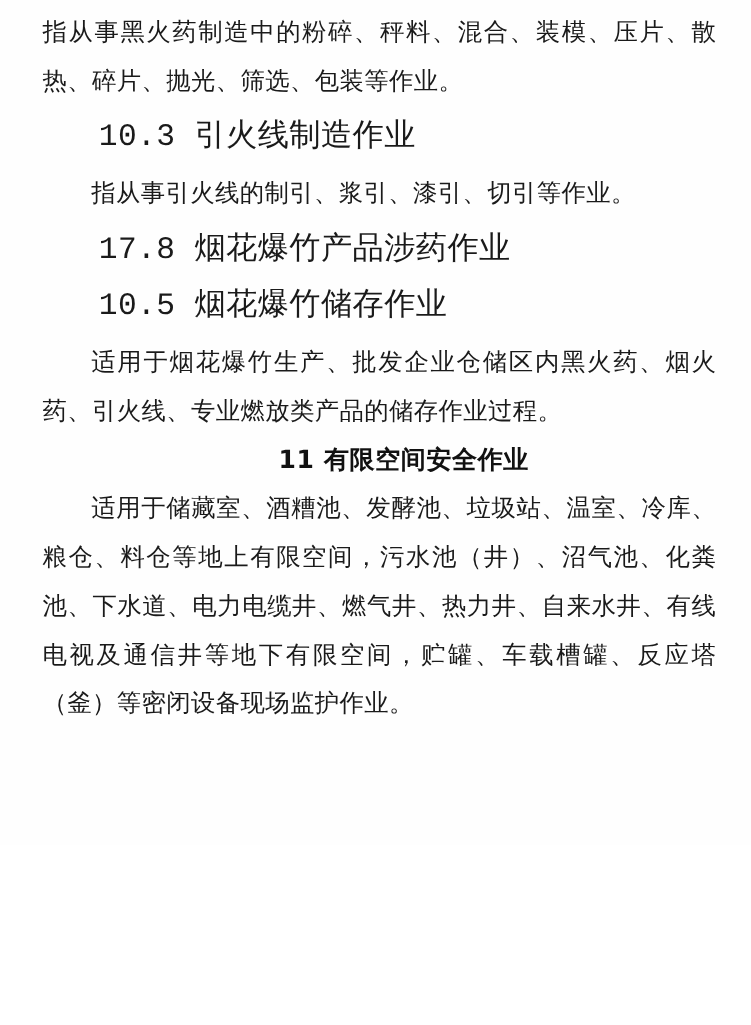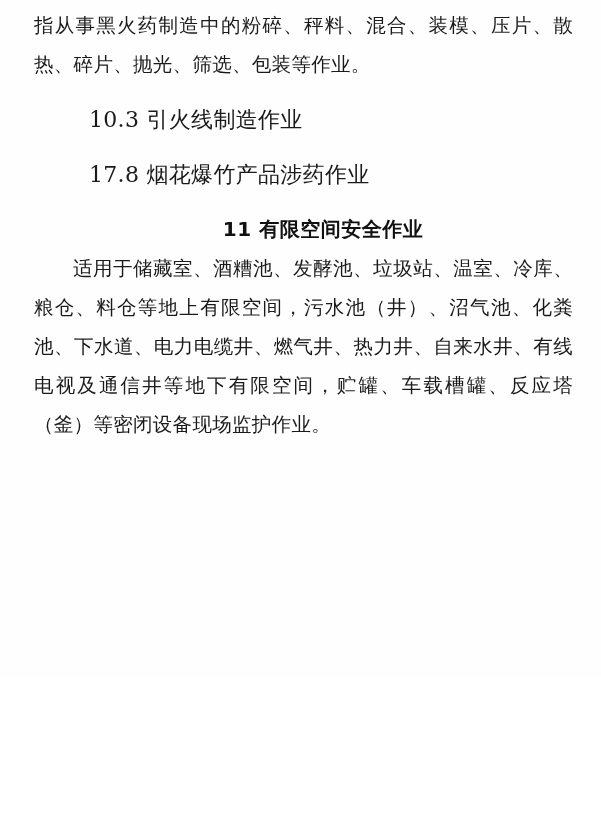--- a/index.html
+++ b/index.html
@@ -39,43 +39,47 @@
     line-height: 39px;
     font-weight: bold;
     text-indent: 39px;
     margin: 0;
     letter-spacing: 0.5px;
     color: #111111;
     font-family: "DejaVu Sans", "Liberation Sans", sans-serif;
     text-align: center;
   }
   .subheading {
-    font-size: 22px;
+    font-size: 25px;
     line-height: 39px;
     text-indent: 39px;
-    margin: 16px;
+    margin: 6px;
     letter-spacing: 0.3px;
     color: #1a1a1a;
+    font-family: Liberation Mono, monospace;
   }
 </style>
 </head>
 <body>
 
 <div class="page">
 
   <p class="para">指从事黑火药制造中的粉碎、秤料、混合、装模、压片、散热、碎片、抛光、筛选、包装等作业。</p>
 
   <p class="subheading">10.3 引火线制造作业</p>
 
+  <p class="para indent">指从事引火线的制引、浆引、漆引、切引等作业。</p>
 
   <p class="subheading">17.8 烟花爆竹产品涉药作业</p>
 
 
+  <p class="subheading">10.5 烟花爆竹储存作业</p>
 
 
+  <p class="para indent">适用于烟花爆竹生产、批发企业仓储区内黑火药、烟火药、引火线、专业燃放类产品的储存作业过程。</p>
 
   <p class="heading-num">11 有限空间安全作业</p>
 
 
 
   <p class="para indent">适用于储藏室、酒糟池、发酵池、垃圾站、温室、冷库、粮仓、料仓等地上有限空间，污水池（井）、沼气池、化粪池、下水道、电力电缆井、燃气井、热力井、自来水井、有线电视及通信井等地下有限空间，贮罐、车载槽罐、反应塔（釜）等密闭设备现场监护作业。</p>
 
 </div>
 
 </body></html>

